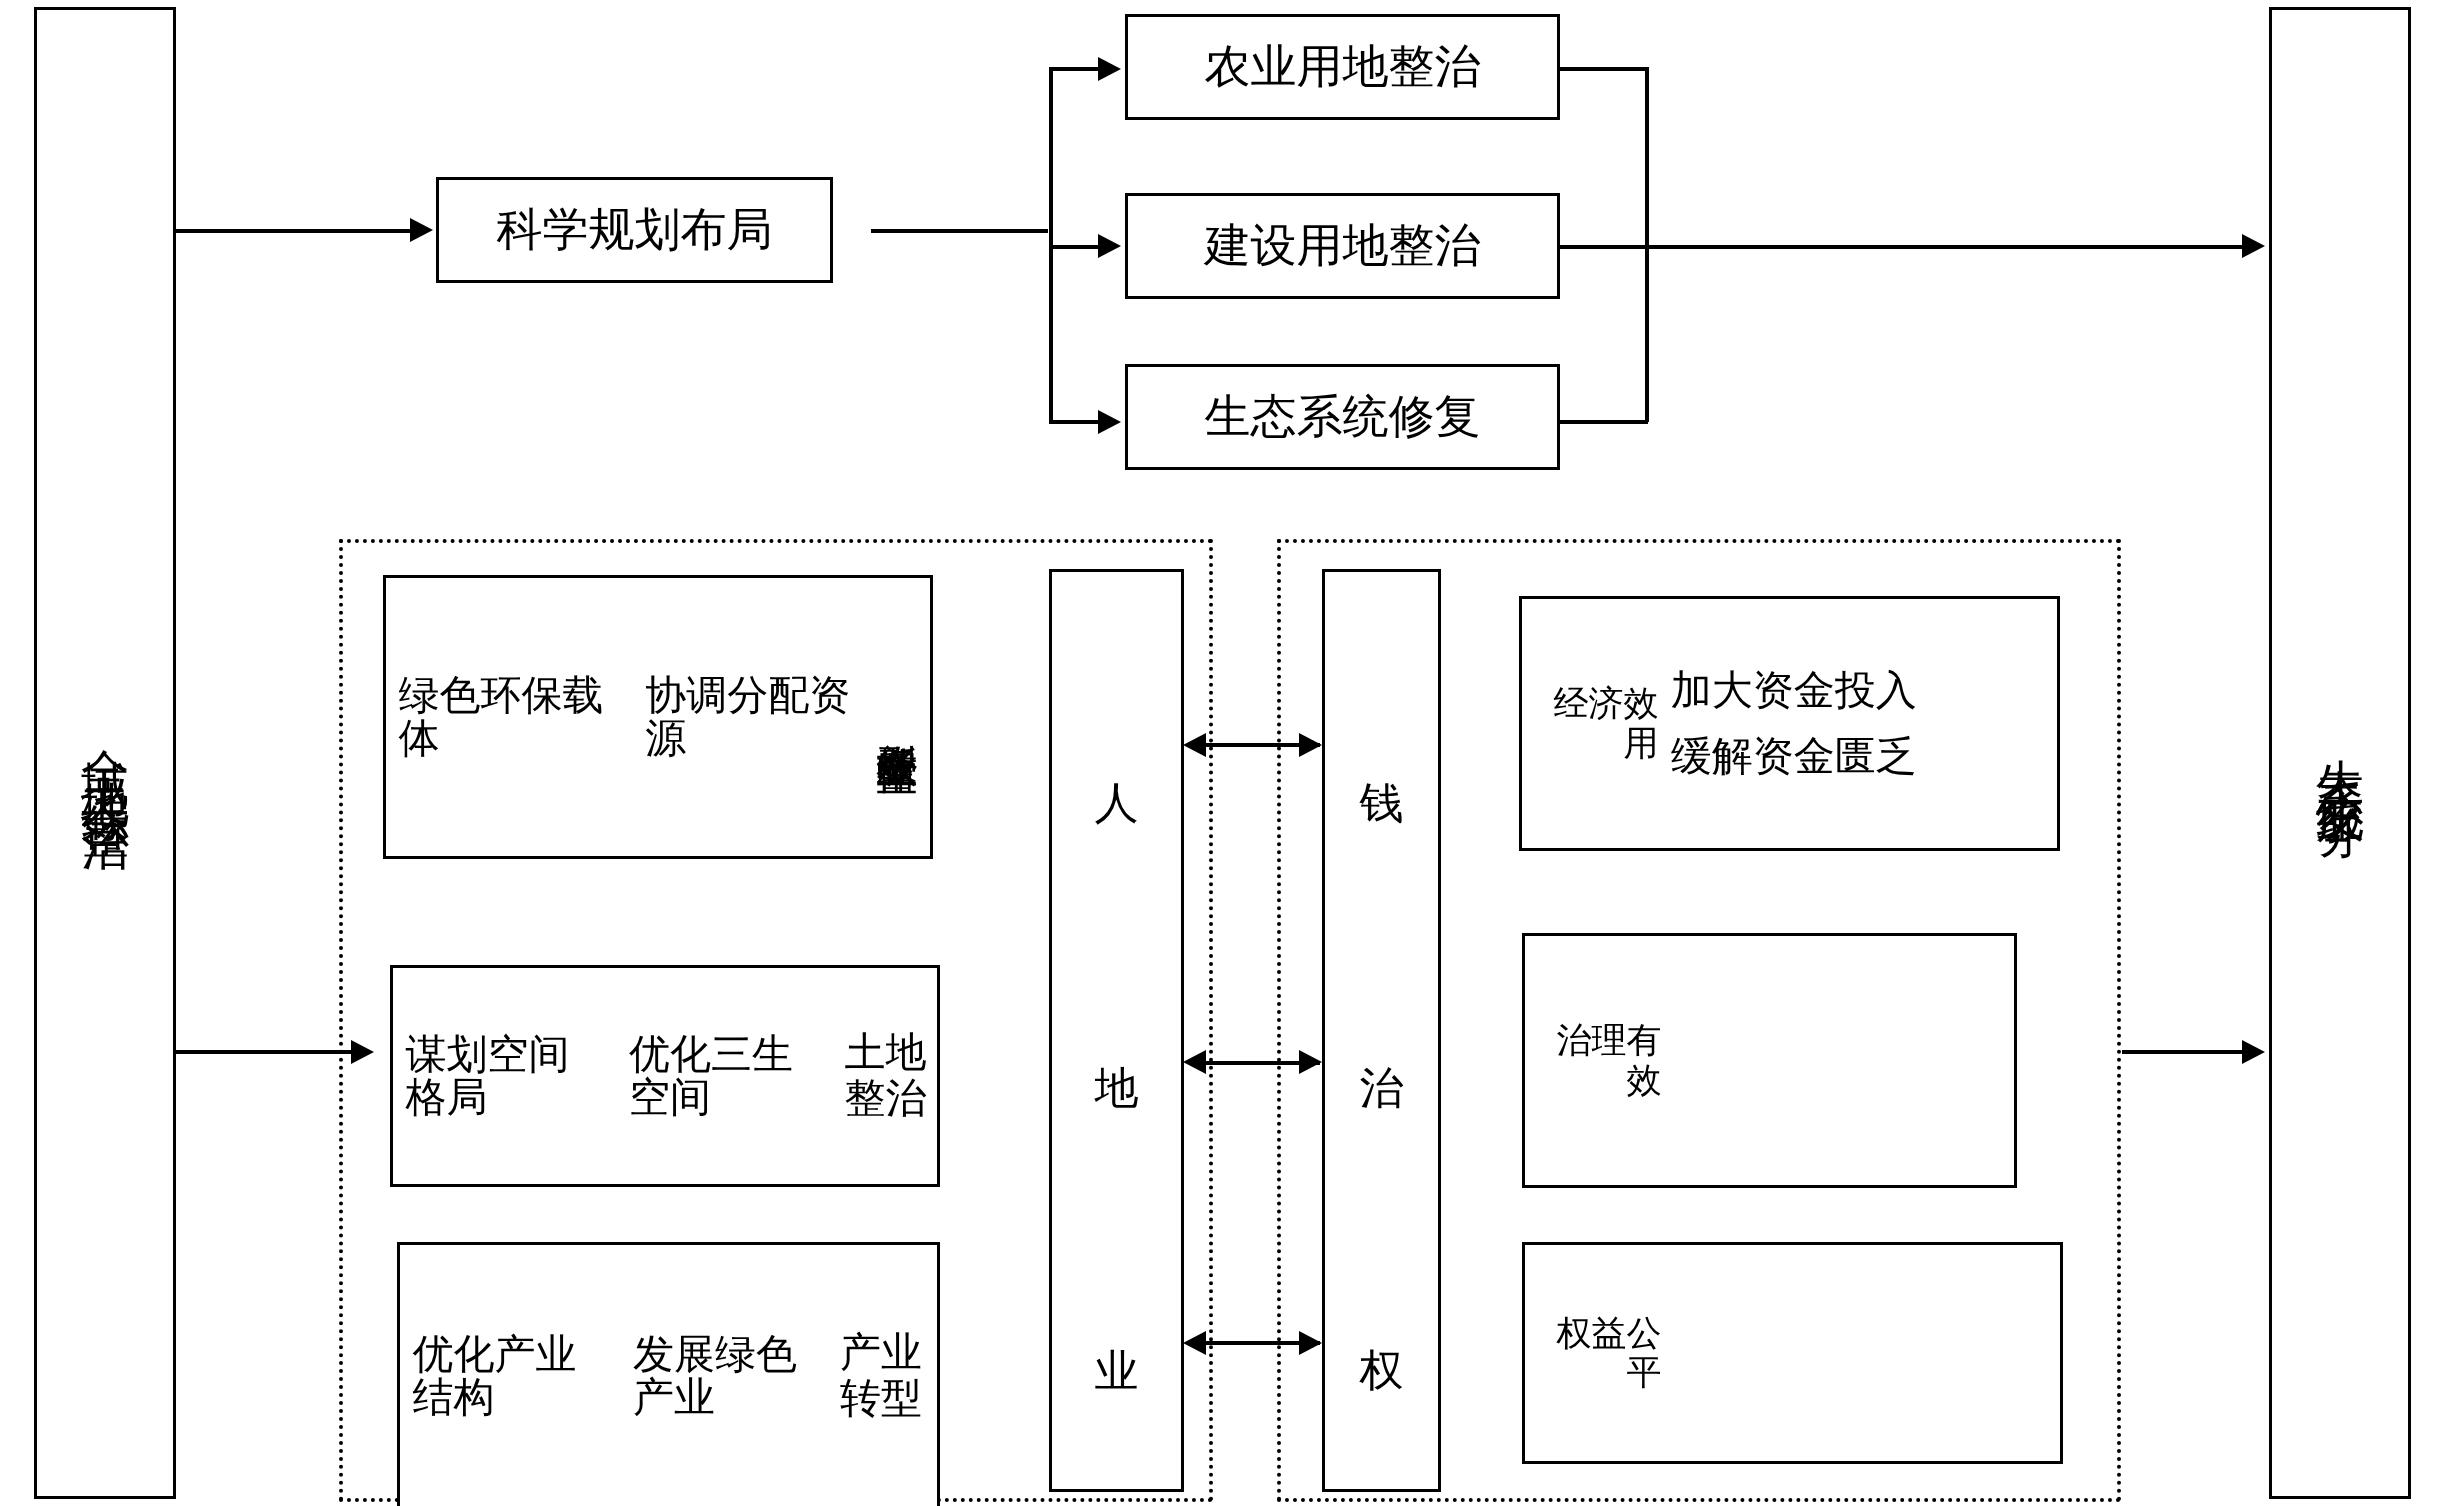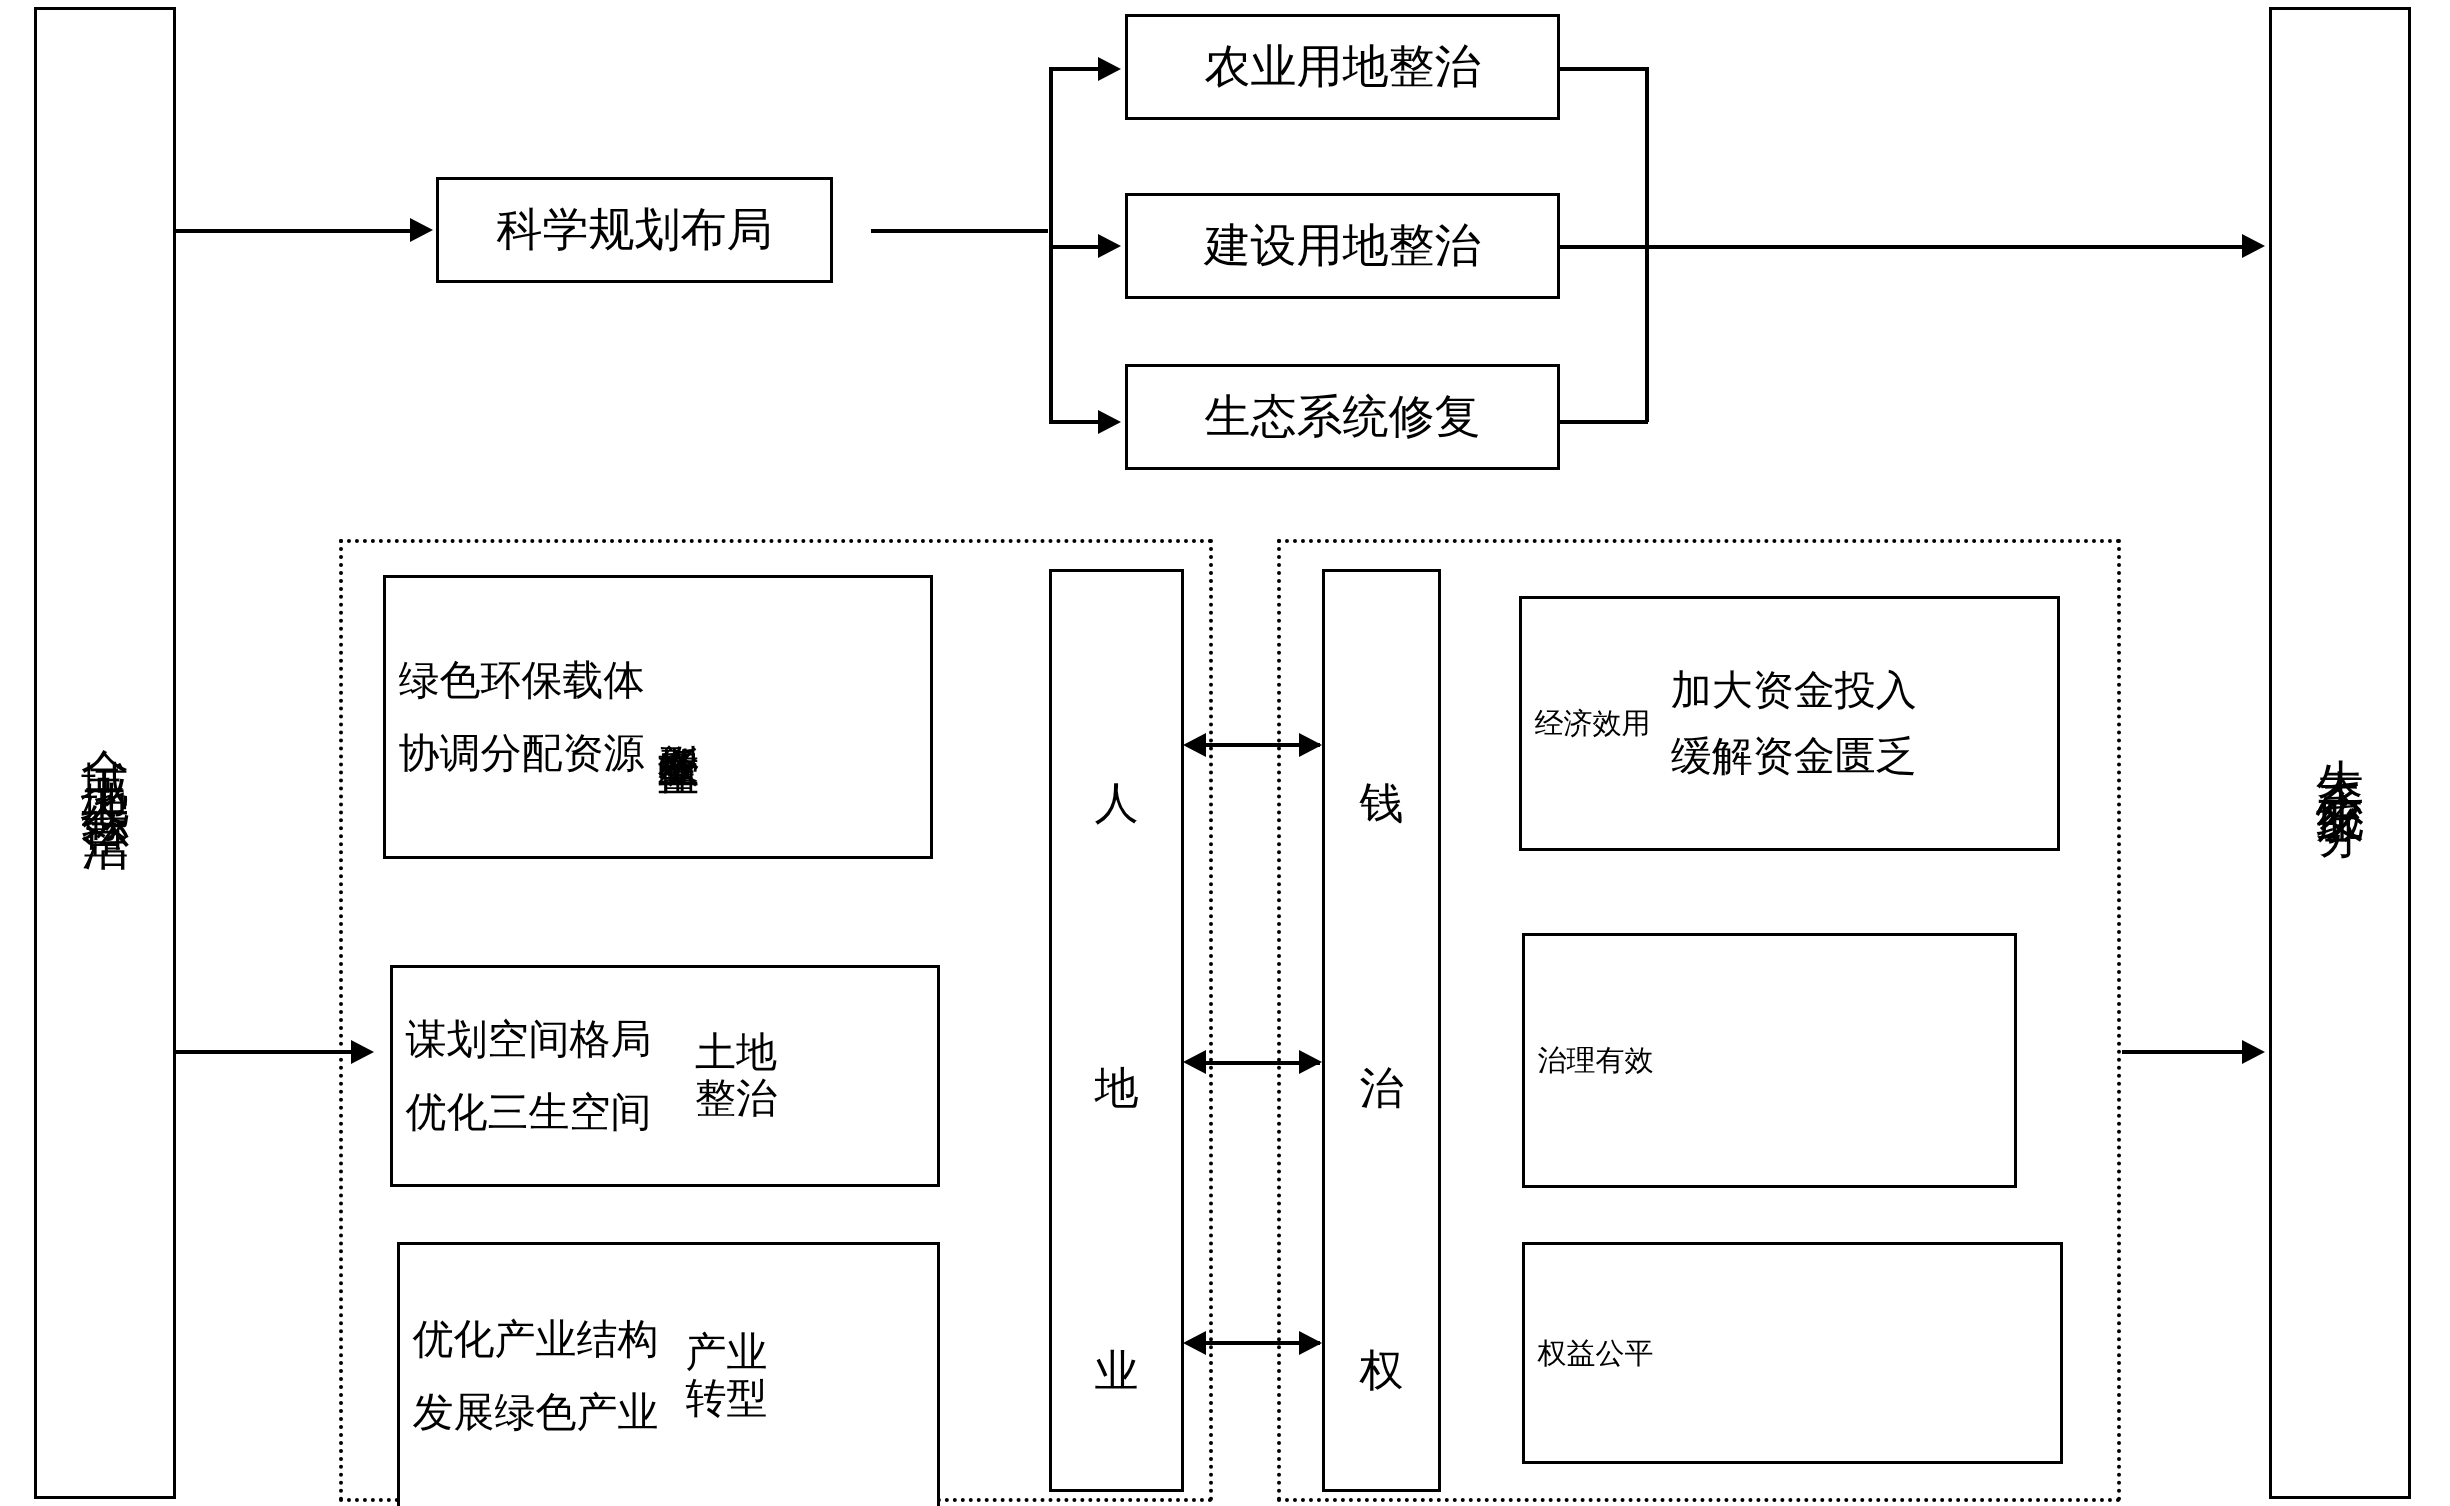--- a/index.html
+++ b/index.html
@@ -69,21 +69,21 @@
   
   .pair{
     position:absolute;
     border:3.5px solid #000;
     background:#fff;
     box-sizing:border-box;
     display:flex;
     align-items:center;
   }
   .pair .lines{
-    display:flex;flex-direction:column;justify-content:center;
+    display:flex;flex-direction:row;justify-content:center;
     gap:29px;padding-left:12.4px;font-size:41px;line-height:1.05;
   }
   .pair .tag{
     font-size:41px;line-height:1.12;text-align:center;padding:0 10.6px;
   }
   #p1{left:383px;top:575px;width:550px;height:284px;}
   #p2{left:390px;top:965px;width:550px;height:222px;}
   #p3{left:397px;top:1242px;width:543px;height:268px;}
 
   
@@ -96,21 +96,21 @@
   .vchar{writing-mode:vertical-rl;text-orientation:upright;font-size:44px;}
 
   
   #r1{left:1519px;top:596px;width:541px;height:255px;}
   #r2{left:1522px;top:933px;width:495px;height:255px;}
   #r3{left:1522px;top:1242px;width:541px;height:222px;}
   .rbox{
     position:absolute;border:3.5px solid #000;background:#fff;
     box-sizing:border-box;display:flex;align-items:center;
   }
-  .rbox .tag{font-size:29px;line-height:1.12;text-align:left;padding:0 7px 0 12.4px;}
+  .rbox .tag{font-size:35px;line-height:1.12;text-align:right;padding:0 7px 0 12.4px;}
   .rbox .lines{
     display:flex;flex-direction:column;justify-content:center;
     gap:23px;font-size:41px;line-height:1.05;padding-left:5.3px;
   }
 </style>
 </head>
 <body>
 
 <div id="stage">
 

